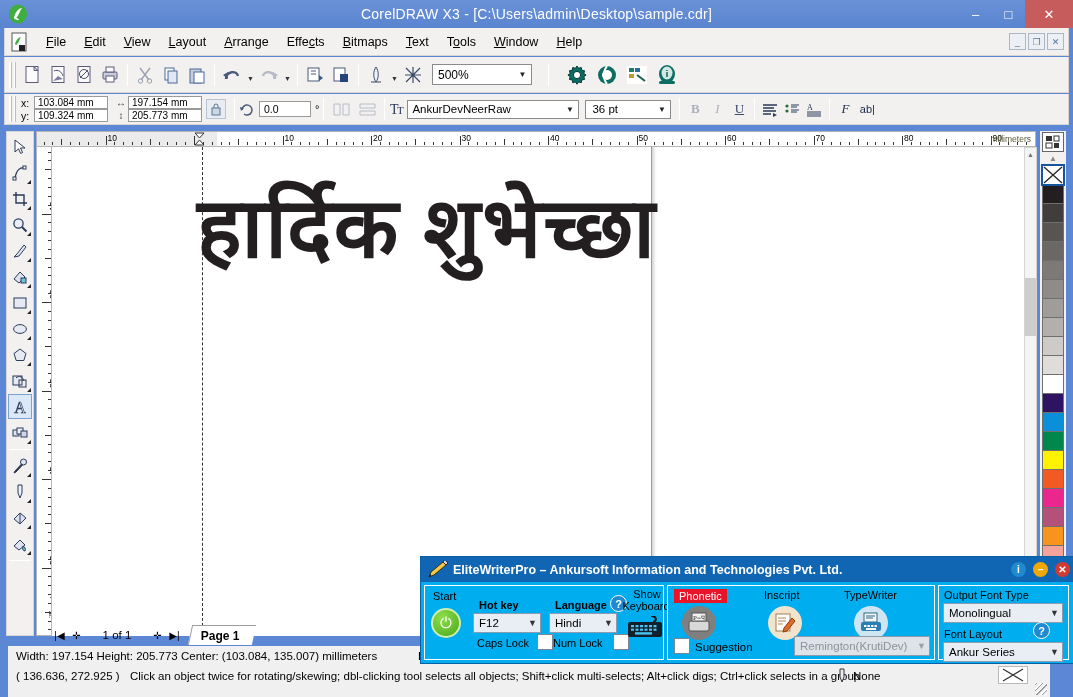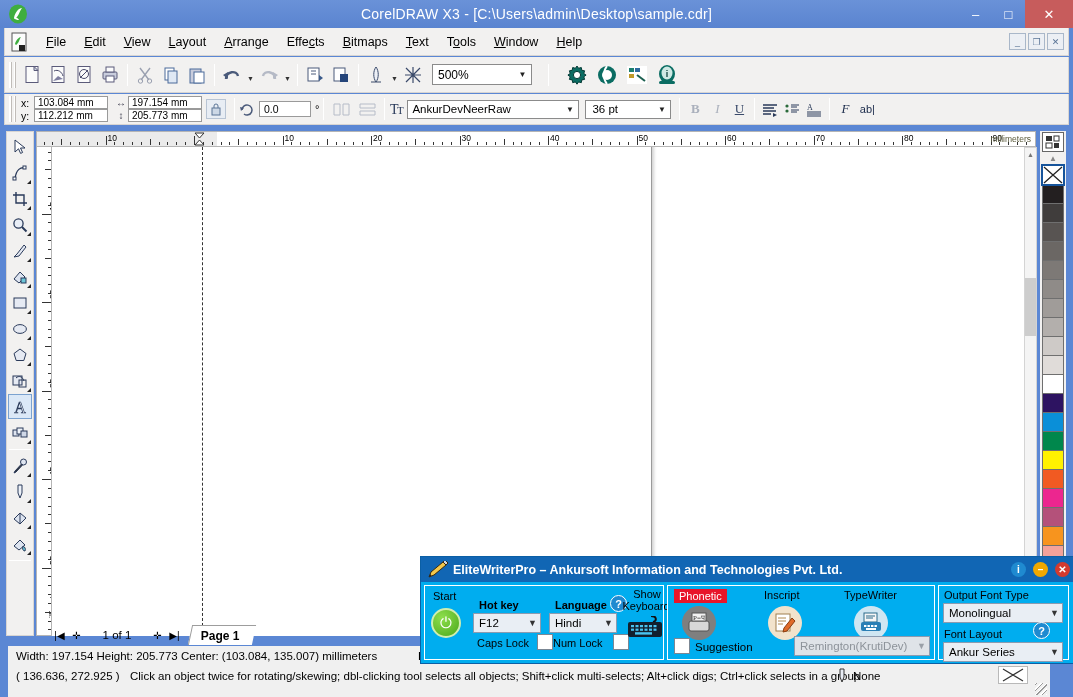--- a/index.html
+++ b/index.html
@@ -387,21 +387,21 @@
   <div class="propbar">
     <div class="grip"></div>
 
     <div class="xy-box">
       <div class="xy-row">
         <span class="xy-lbl">x:</span>
         <div class="xy-inp">103.084 mm</div>
       </div>
       <div class="xy-row">
         <span class="xy-lbl">y:</span>
-        <div class="xy-inp">112.212 mm</div>
+        <div class="xy-inp">109.324 mm</div>
       </div>
     </div>
 
     <div class="xy-box" style="margin-left:6px">
       <div class="xy-row">
         <span class="wh-ico">↔</span>
         <div class="xy-inp">197.154 mm</div>
       </div>
       <div class="xy-row">
         <span class="wh-ico">↕</span>
@@ -795,20 +795,21 @@
         <div class="rtick" style="right:0;top:464.8px;height:1px;width:6px;"></div>
         <div class="rtick" style="right:0;top:473.6px;height:1px;width:3.5px;"></div>
         <div class="rtick" style="right:0;top:482.4px;height:1px;width:3.5px;"></div>
         <div class="vnum" style="left:11px;top:478px;">millimeters</div>
       </div>
   </div>
 
   <div class="canvas">
     <div class="page"></div>
     <div class="guide-v"></div>
+    <div class="hindi hindi-1">हार्दिक शुभेच्छा</div>
   </div>
 
   <div class="vscroll">
     <div class="arr" style="top:0">▲</div>
     <div class="thumb"></div>
     <div class="arr" style="bottom:0">▼</div>
   </div>
 
   <div class="pagenav">
     <div class="pn-btn">|◀</div>

